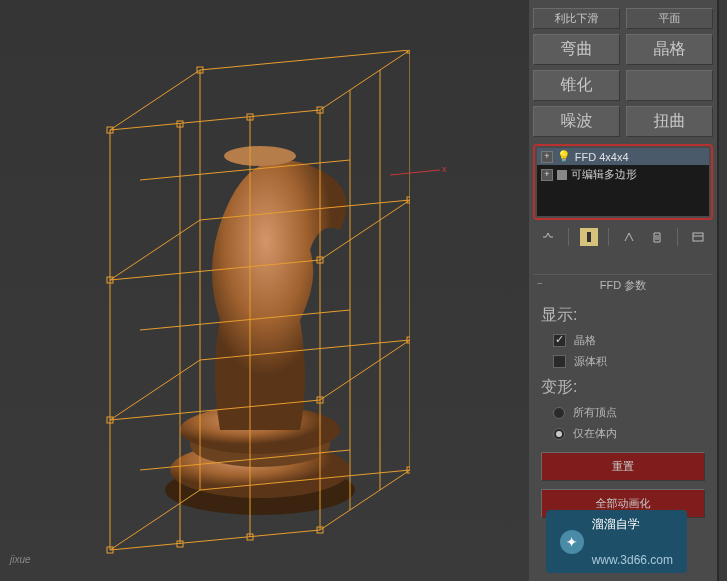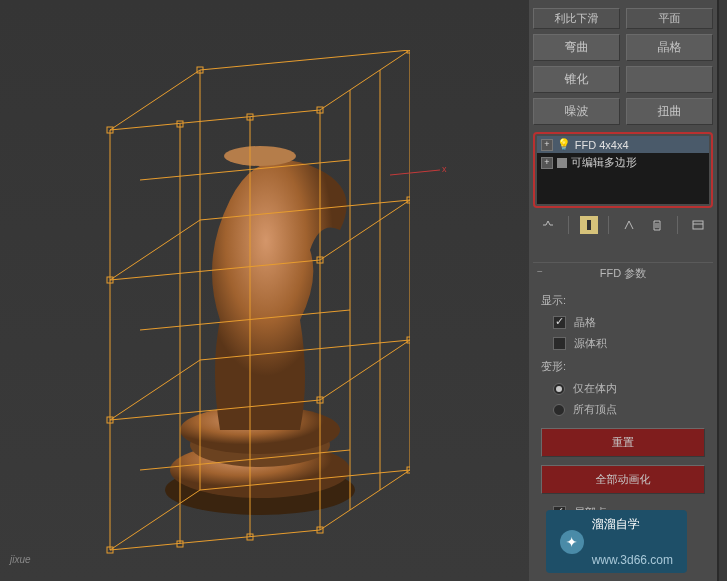--- a/index.html
+++ b/index.html
@@ -5,41 +5,41 @@
     * { margin: 0; padding: 0; box-sizing: border-box; font-family: "Microsoft YaHei", Arial, sans-serif; }
     body { background: #2a2a2a; width: 727px; height: 581px; overflow: hidden; display: flex; }
     .viewport { flex: 1; background: linear-gradient(to bottom, #353535, #3a3a3a); position: relative; }
     .viewport-content { width: 100%; height: 100%; position: relative; }
     .placeholder-3d { position: absolute; left: 90px; top: 50px; width: 320px; height: 510px; }
     .chess-piece { position: absolute; left: 140px; top: 120px; width: 240px; height: 400px; }
     
     .right-panel { width: 188px; background: #4a4a4a; display: flex; flex-direction: column; padding: 8px 4px; }
     
     .btn-row { display: flex; gap: 6px; margin-bottom: 5px; }
-    .mod-btn { flex: 1; background: #5c5c5c; color: #c8c8c8; border: 1px solid #383838; border-top-color: #6a6a6a; border-left-color: #6a6a6a; padding: 4px 0; font-size: 12px; text-align: center; cursor: pointer; }
+    .mod-btn { flex: 1; background: #5c5c5c; color: #c8c8c8; border: 1px solid #383838; border-top-color: #6a6a6a; border-left-color: #6a6a6a; padding: 4px 0; font-size: 16px; text-align: center; cursor: pointer; }
     .mod-btn.half { font-size: 11px; padding: 2px 0; background: #525252; }
     
     .stack-container { border: 2px solid #b93030; border-radius: 4px; margin-top: 2px; padding: 2px; }
     .stack { background: #1a1a1a; }
     .stack-item { display: flex; align-items: center; padding: 2px 4px; font-size: 11px; color: #cfcfcf; gap: 4px; cursor: pointer; }
     .stack-item.selected { background: #4a5a6a; color: #e0e0e0; }
     .stack-expand { width: 12px; height: 12px; background: #555; border: 1px solid #777; display: flex; align-items: center; justify-content: center; font-size: 9px; line-height: 1; color: #ddd; }
     .stack-icon { width: 10px; height: 10px; background: #888; }
     .stack-blank { background: #1a1a1a; height: 16px; }
     
     .toolbar { display: flex; align-items: center; gap: 6px; padding: 8px 4px; justify-content: space-around; }
     .tool-divider { width: 1px; height: 18px; background: #666; }
     .tool-icon { width: 18px; height: 18px; display: flex; align-items: center; justify-content: center; cursor: pointer; color: #bbb; }
     .tool-icon.active { background: #d6c27a; color: #333; }
     
     .rollout-title { background: #4a4a4a; color: #b8b8b8; font-size: 11px; text-align: center; padding: 3px 0; border-top: 1px solid #5a5a5a; position: relative; }
     .rollout-toggle { position: absolute; left: 2px; top: 3px; width: 10px; height: 10px; font-size: 10px; color: #999; }
     
     .rollout-body { padding: 4px 8px 4px 14px; font-size: 11px; color: #b8b8b8; }
-    .section-label { margin: 5px 0 4px -6px; font-size: 11px; }
+    .section-label { margin: 5px 0 4px -6px; font-size: 16px; }
     .check-row, .radio-row { display: flex; align-items: center; gap: 8px; padding: 3px 0 3px 6px; }
     .check-box { width: 13px; height: 13px; background: #2a2a2a; border: 1px solid #666; position: relative; cursor: pointer; }
     .check-box.checked::after { content: "✓"; position: absolute; top: -2px; left: 1px; color: #d8d8d8; font-size: 11px; }
     .radio-dot { width: 12px; height: 12px; border-radius: 50%; background: #2a2a2a; border: 1px solid #666; position: relative; cursor: pointer; }
     .radio-dot.checked::after { content: ""; position: absolute; width: 6px; height: 6px; border-radius: 50%; background: #c8c8c8; top: 2px; left: 2px; }
     
     .wide-btn { background: #7f1d1d; color: #c8c8c8; border: 1px solid #383838; border-top-color: #6a6a6a; border-left-color: #6a6a6a; padding: 6px 0; font-size: 11px; text-align: center; margin: 4px 8px; cursor: pointer; }
     
     .watermark { position: absolute; right: 40px; bottom: 8px; background: #1e4f68; color: #fff; padding: 6px 14px; border-radius: 4px; display: flex; align-items: center; gap: 8px; font-size: 12px; }
     .watermark-logo { width: 24px; height: 24px; border-radius: 50%; background: #4a8ba8; display: flex; align-items: center; justify-content: center; font-size: 14px; }
@@ -190,26 +190,26 @@
       <div class="check-box checked"></div>
       <span>晶格</span>
     </div>
     <div class="check-row">
       <div class="check-box"></div>
       <span>源体积</span>
     </div>
 
     <div class="section-label">变形:</div>
     <div class="radio-row">
+      <div class="radio-dot"></div>
+      <span>所有顶点</span>
+    </div>
+    <div class="radio-row">
       <div class="radio-dot checked"></div>
       <span>仅在体内</span>
-    </div>
-    <div class="radio-row">
-      <div class="radio-dot"></div>
-      <span>所有顶点</span>
     </div>
 
   </div>
   <div class="wide-btn">重置</div>
   <div class="wide-btn">全部动画化</div>
   <div class="rollout-body">
     <div class="check-row">
       <div class="check-box checked"></div>
       <span>局部点</span>
     </div>

